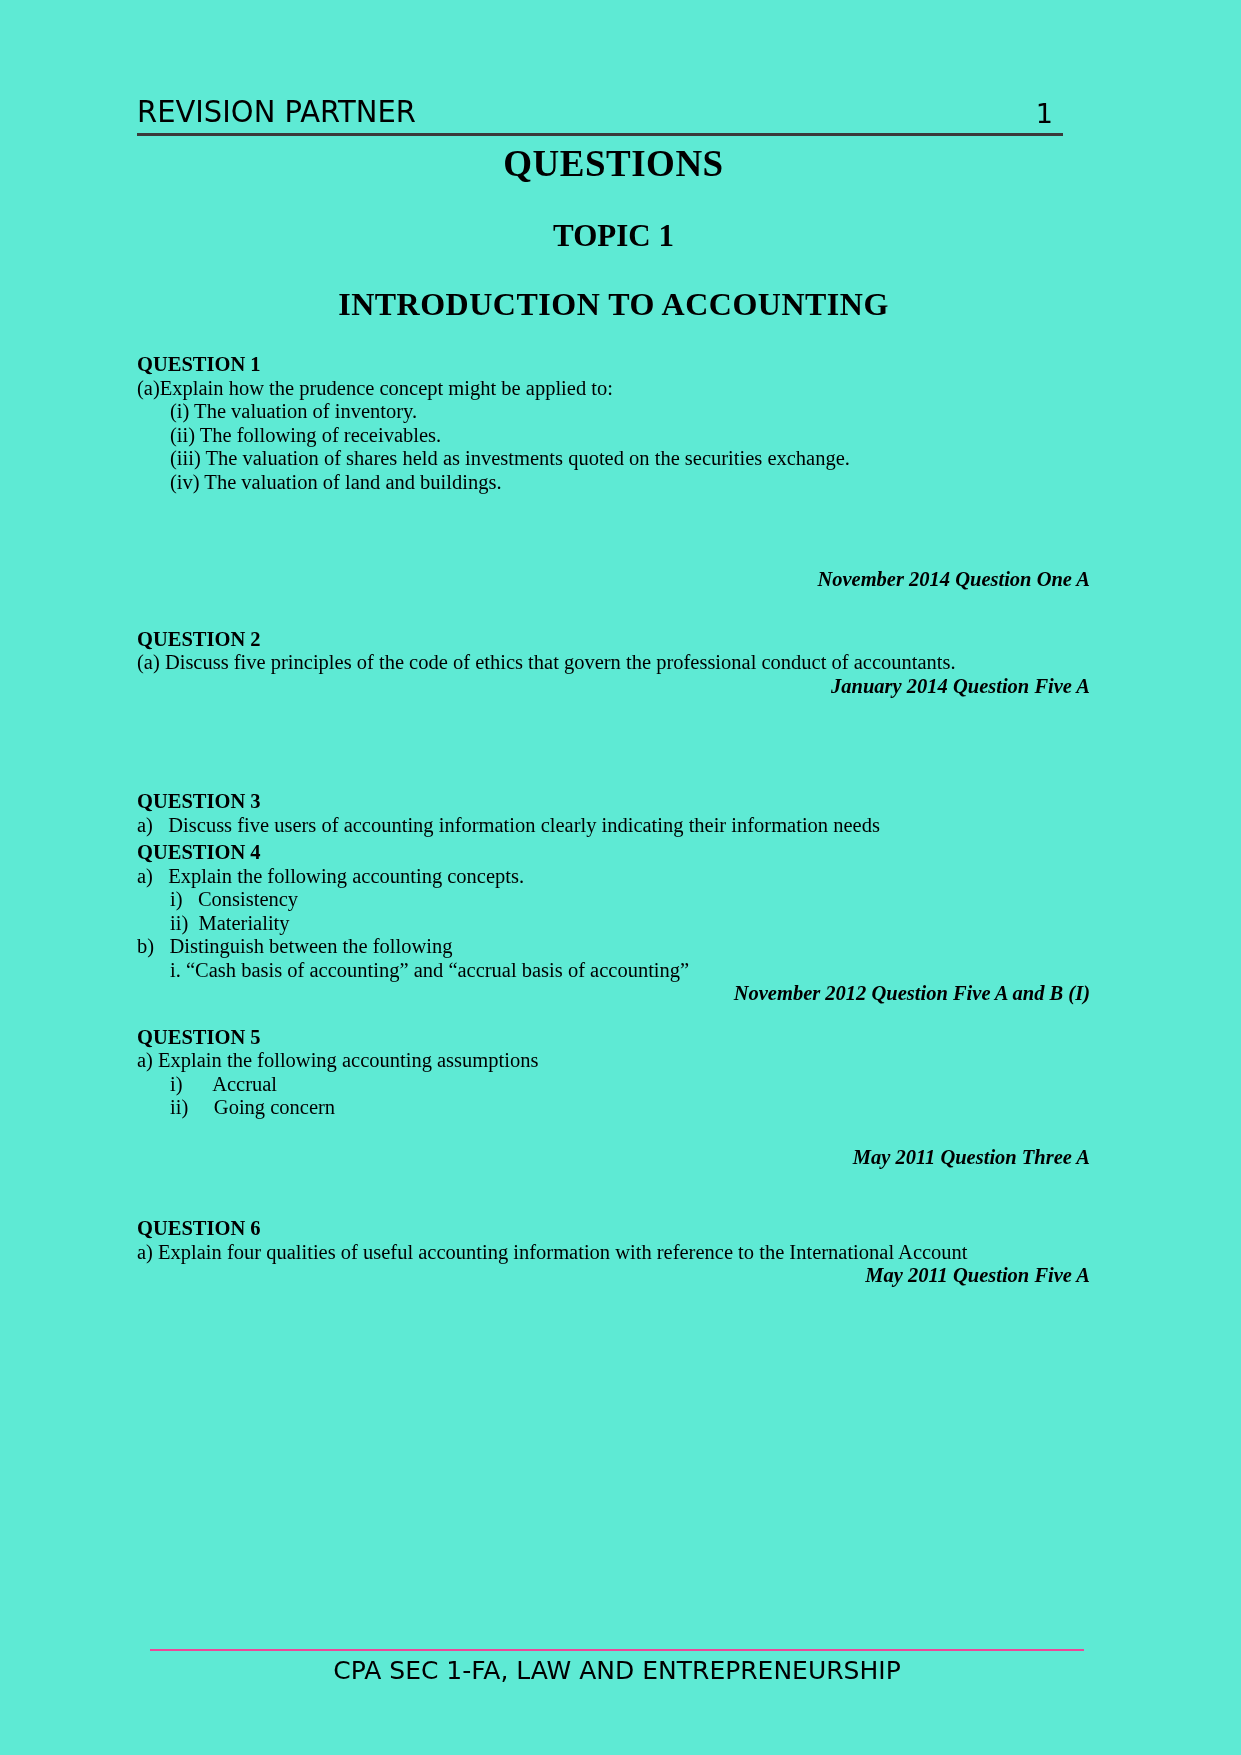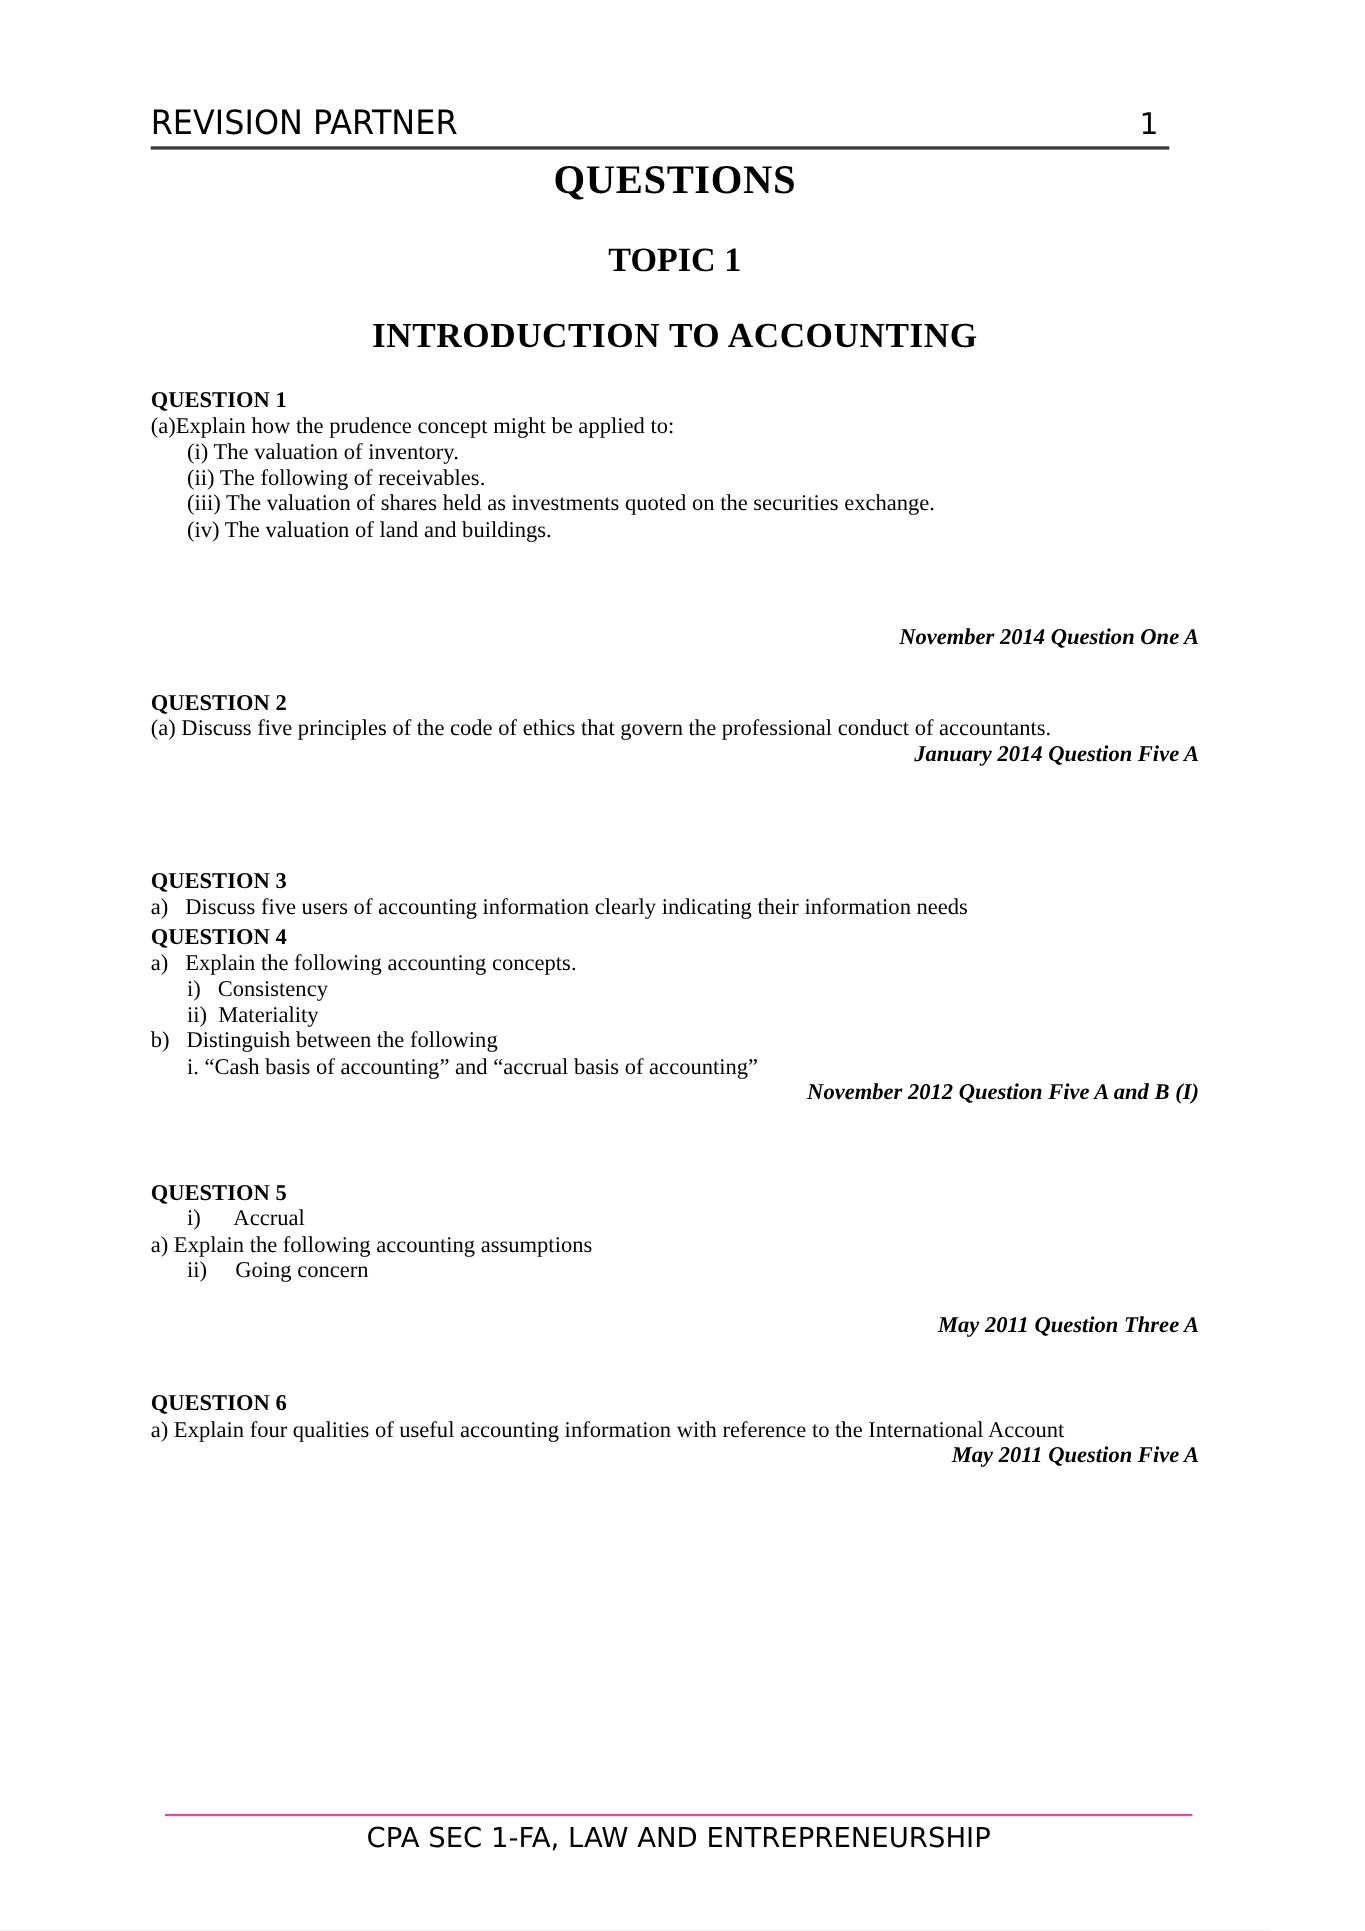--- a/index.html
+++ b/index.html
@@ -5,21 +5,21 @@
   html, body {
     margin: 0;
     padding: 0;
     background: #e8e8e8;
   }
   .page {
     position: relative;
     width: 1241px;
     height: 1755px;
     margin: 0 auto;
-    background: #ffffff;
+    background: #5eead4;
     color: #000000;
     font-family: "Liberation Serif", serif;
     overflow: hidden;
     box-sizing: border-box;
   }
   .content {
     position: absolute;
     left: 137px;
     right: 151px;
     top: 95px;
@@ -87,21 +87,21 @@
     font-size: 20.5px;
   }
   
   .q1 .attribution { margin-top: 74px; }
   .q1 { margin-bottom: 36px; }
   .q2 .attribution { margin-top: 0; }
   .q2 { margin-bottom: 92px; }
   .q3 .attribution { margin-top: 42px; }
   .q3 { margin-bottom: 4px; }
   .q4 .attribution { margin-top: 0; }
-  .q4 { margin-bottom: 68px; }
+  .q4 { margin-bottom: 20px; }
   .q5 .attribution { margin-top: 26px; }
   .q5 { margin-bottom: 48px; }
   .q6 .attribution { margin-top: 0; }
   
   .page-footer {
     position: absolute;
     left: 150px;
     right: 157px;
     bottom: 70px;
     border-top: 2px solid #ec4899;
@@ -166,22 +166,22 @@
             <div class="q-line indent-1">ii)  Materiality</div>
             <div class="q-line indent-0">b)   Distinguish between the following</div>
             <div class="q-line indent-1">i. “Cash basis of accounting” and “accrual basis of accounting”</div>
           </div>
     <div class="attribution">November 2012 Question Five A and B (I)</div>
   </div>
 
   <div class="question q5">
     <div class="q-heading">QUESTION 5</div>
     <div class="q-lines">
+            <div class="q-line indent-0">a) Explain the following accounting assumptions</div>
             <div class="q-line indent-1">i)      Accrual</div>
-            <div class="q-line indent-0">a) Explain the following accounting assumptions</div>
             <div class="q-line indent-1">ii)     Going concern</div>
           </div>
     <div class="attribution">May 2011 Question Three A</div>
   </div>
 
   <div class="question q6">
     <div class="q-heading">QUESTION 6</div>
     <div class="q-lines">
             <div class="q-line indent-0">a) Explain four qualities of useful accounting information with reference to the International Account</div>
           </div>

